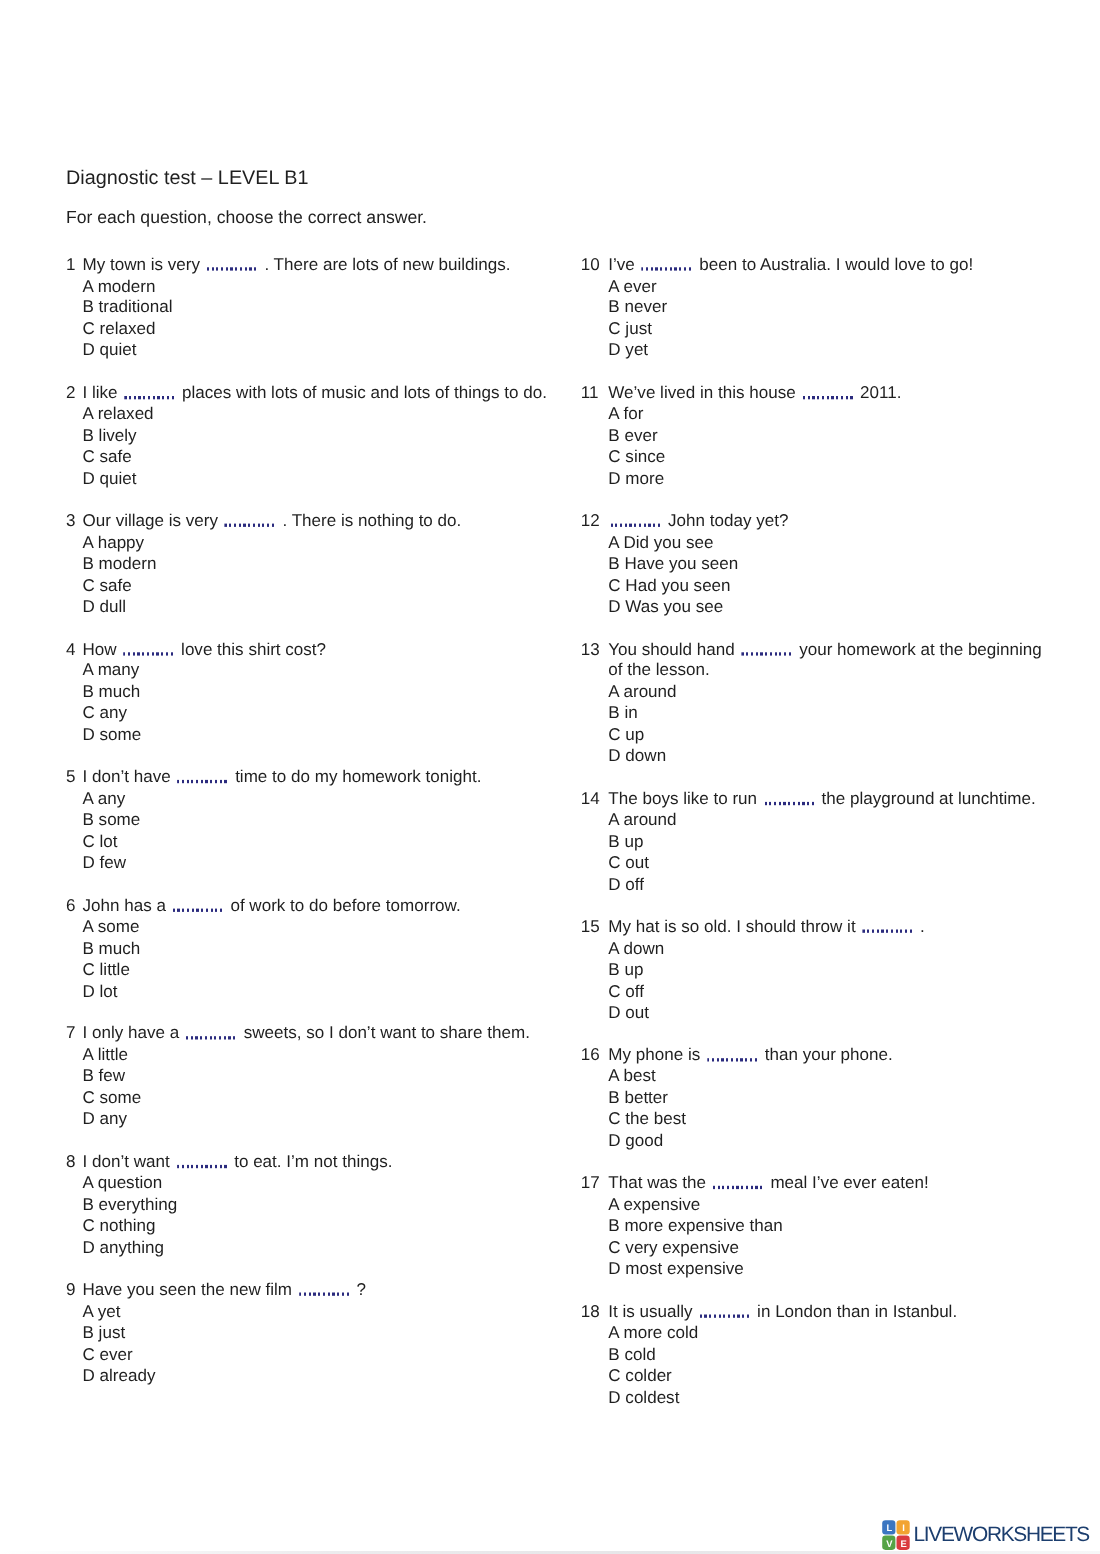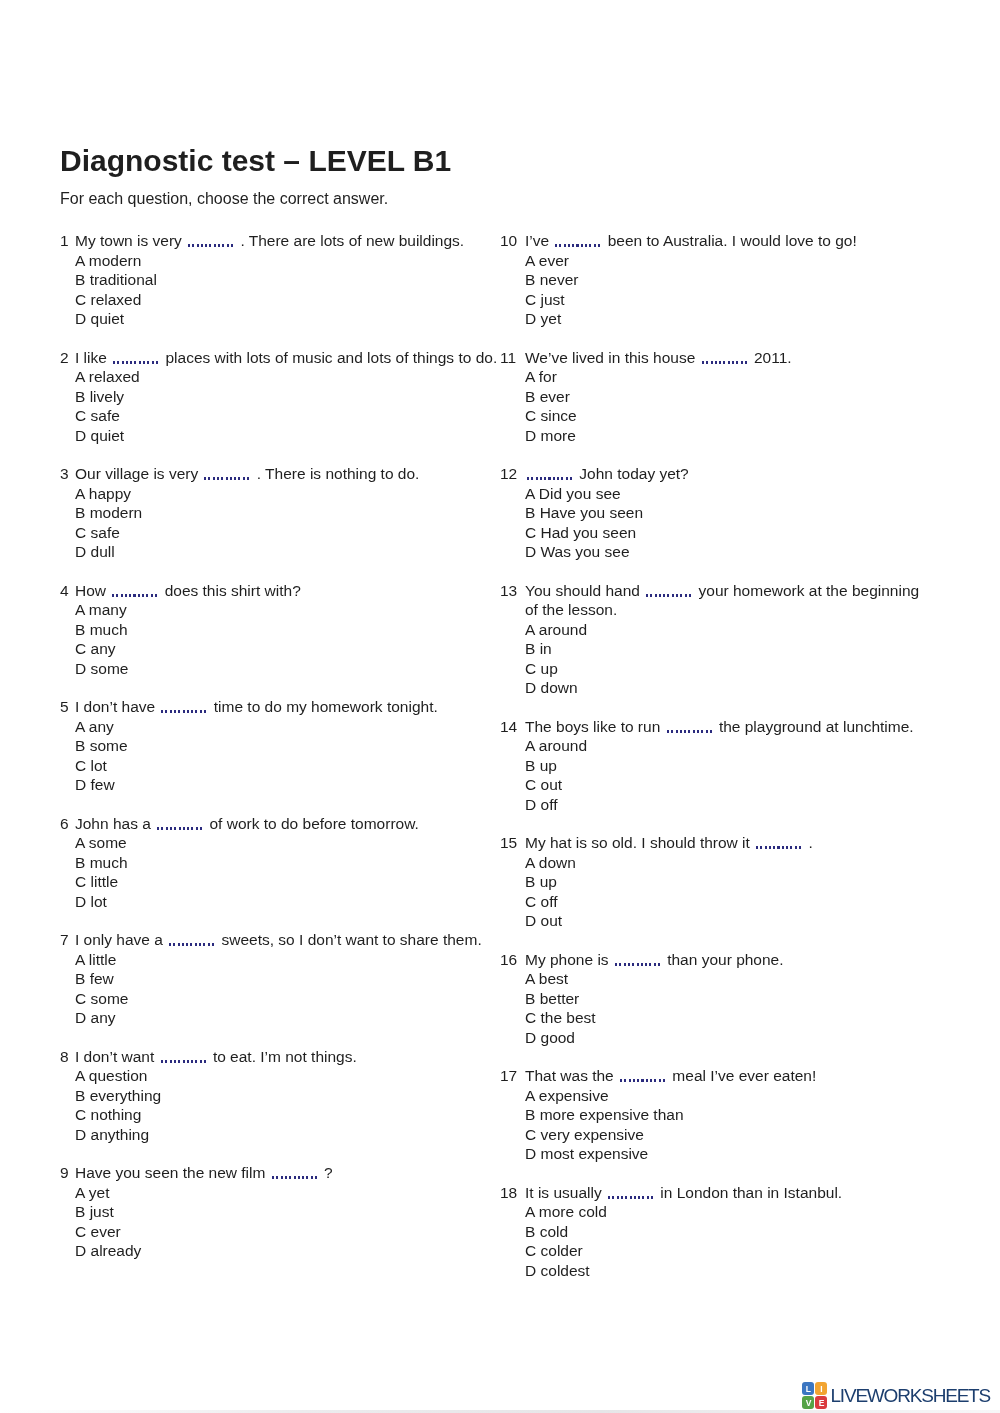--- a/index.html
+++ b/index.html
@@ -4,25 +4,25 @@
 <style>
   html, body { margin: 0; padding: 0; }
   body {
     width: 1000px; height: 1413px;
     background: var(--page-bg, #ffffff);
     font-family: "Liberation Sans", sans-serif;
     color: var(--text-color, #1f1f1f);
     position: relative; overflow: hidden;
   }
   .content { padding: 146px 30px 0 60px; }
-  .title { font-size: 30px; line-height: 30px; font-weight: 700; margin: 0 0 13px 0; }
+  .title { font-size: 18px; line-height: 30px; font-weight: 400; margin: 0 0 13px 0; }
   .instructions { font-size: 16px; line-height: 19px; font-weight: 400; margin: 0 0 23px 0; }
   .columns { display: flex; align-items: flex-start; }
   .col-left  { flex: 0 0 440px; }
-  .col-right { flex: 0 0 430px; }
+  .col-right { flex: 0 0 430px; margin-left: 28px; }
   .question { display: flex; margin-bottom: 19px; font-size: 15.5px; line-height: 19.5px; }
   .qnum { flex: 0 0 15px; }
   .col-right .qnum { flex: 0 0 25px; }
   .qbody { flex: 1 1 auto; min-width: 0; }
   .blank {
     display: inline-block; width: 46px; height: 3px;
     background: repeating-linear-gradient(to right,
       var(--blank-color, #2b2b7e) 0, var(--blank-color, #2b2b7e) 2px,
       transparent 2px, transparent 4.3px);
     margin: 0 2px; transform: translateY(1px);
@@ -73,21 +73,21 @@
             <div class="stem"><span>Our village is very </span><span class="blank"></span><span> . There is nothing to do.</span></div>
             <div class="option"><span class="opt-letter">A</span><span> happy</span></div>
             <div class="option"><span class="opt-letter">B</span><span> modern</span></div>
             <div class="option"><span class="opt-letter">C</span><span> safe</span></div>
             <div class="option"><span class="opt-letter">D</span><span> dull</span></div>
           </div>
         </div>
         <div class="question">
           <span class="qnum">4</span>
           <div class="qbody">
-            <div class="stem"><span>How </span><span class="blank"></span><span> does this shirt with?</span></div>
+            <div class="stem"><span>How </span><span class="blank"></span><span> love this shirt cost?</span></div>
             <div class="option"><span class="opt-letter">A</span><span> many</span></div>
             <div class="option"><span class="opt-letter">B</span><span> much</span></div>
             <div class="option"><span class="opt-letter">C</span><span> any</span></div>
             <div class="option"><span class="opt-letter">D</span><span> some</span></div>
           </div>
         </div>
         <div class="question">
           <span class="qnum">5</span>
           <div class="qbody">
             <div class="stem"><span>I don’t have </span><span class="blank"></span><span> time to do my homework tonight.</span></div>

